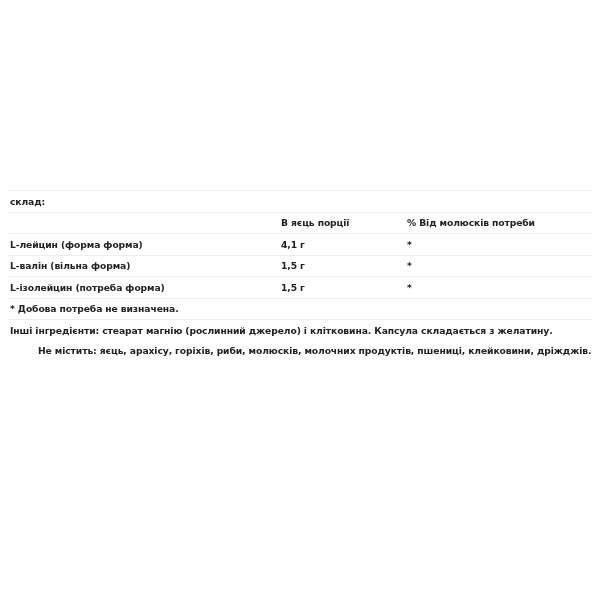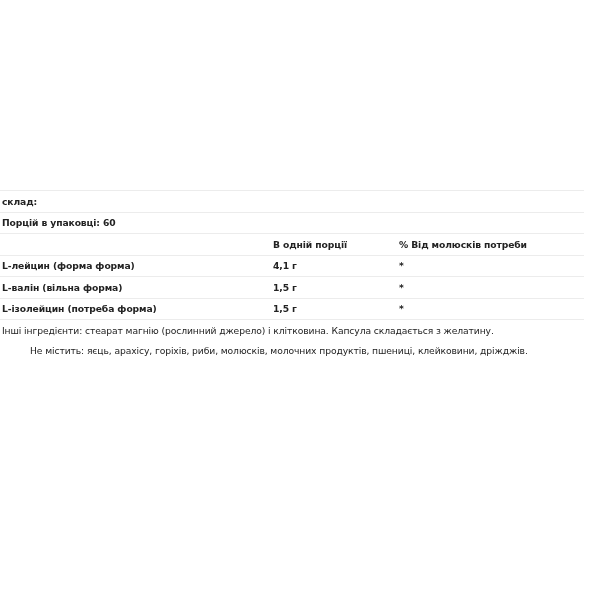--- a/index.html
+++ b/index.html
@@ -10,21 +10,21 @@
       height: 600px;
       overflow: hidden;
     }
     body {
       font-family: "DejaVu Sans", sans-serif;
       color: #222222;
       position: relative;
     }
     .content {
       position: absolute;
-      left: 0;
+      left: 8px;
       top: 190px;
       width: 584px;
     }
     table.nutri {
       width: 584px;
       border-collapse: collapse;
       border-top: 1px solid #ececec;
     }
     table.nutri td {
       border-bottom: 1px solid #ececec;
@@ -34,59 +34,59 @@
       padding: 0 0 0 2px;
       vertical-align: middle;
       white-space: nowrap;
       letter-spacing: -0.1px;
     }
     td.c1 { width: 269px; }
     td.c2 { width: 124px; }
     td.c3 { }
     .para {
       font-size: 9.2px;
-      font-weight: normal;
+      font-weight: bold;
       margin: 0;
       padding: 0 0 0 2px;
       white-space: nowrap;
       letter-spacing: -0.1px;
     }
     .p1 { margin-top: 5px; }
     .p2 { margin-top: 9px; margin-left: 28px; }
   </style>
 </head>
 <body>
 
 <div class="content">
   <table class="nutri">
     <tbody>
         <tr>
       <td colspan="3">склад:</td>
     </tr>
     <tr>
-      <td colspan="3">Порцій в упаковці: 60</td>
-    </tr>
-    <tr>
       <td class="c1"></td>
-      <td class="c2">В одній порції</td>
+      <td class="c2">В яєць порції</td>
       <td class="c3">% Від молюсків потреби</td>
     </tr>
     <tr>
       <td class="c1">L-лейцин (форма форма)</td>
       <td class="c2">4,1 г</td>
       <td class="c3">*</td>
     </tr>
     <tr>
       <td class="c1">L-валін (вільна форма)</td>
       <td class="c2">1,5 г</td>
       <td class="c3">*</td>
     </tr>
     <tr>
       <td class="c1">L-ізолейцин (потреба форма)</td>
       <td class="c2">1,5 г</td>
       <td class="c3">*</td>
     </tr>
+    <tr>
+      <td colspan="3">* Добова потреба не визначена.</td>
+    </tr>
   </tbody>
     </table>
 
   <p class="para p1">Інші інгредієнти: стеарат магнію (рослинний джерело) і клітковина. Капсула складається з желатину.</p>
   <p class="para p2">Не містить: яєць, арахісу, горіхів, риби, молюсків, молочних продуктів, пшениці, клейковини, дріжджів.</p>
 </div>
 
 </body></html>

